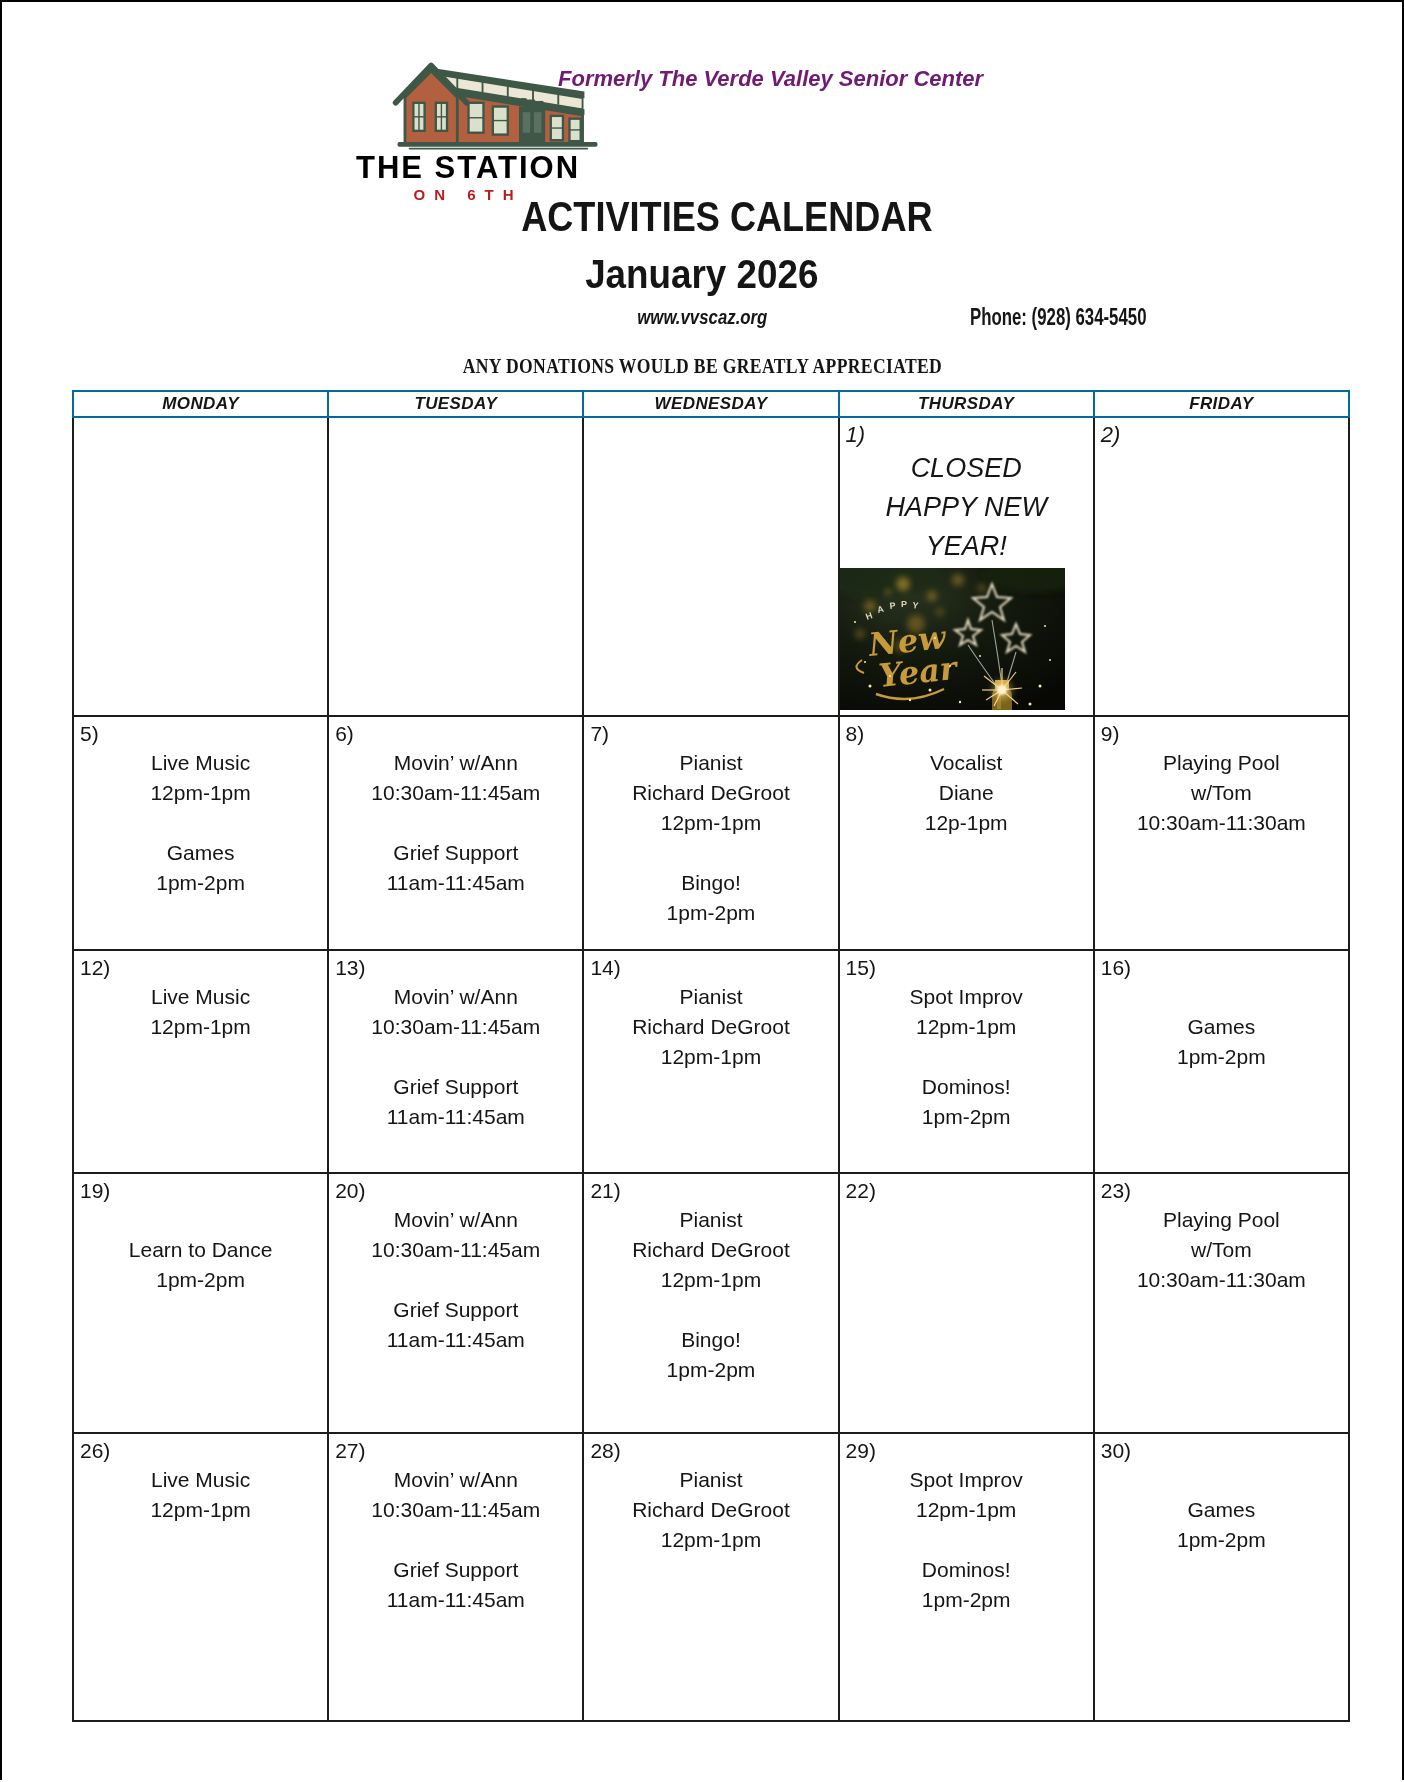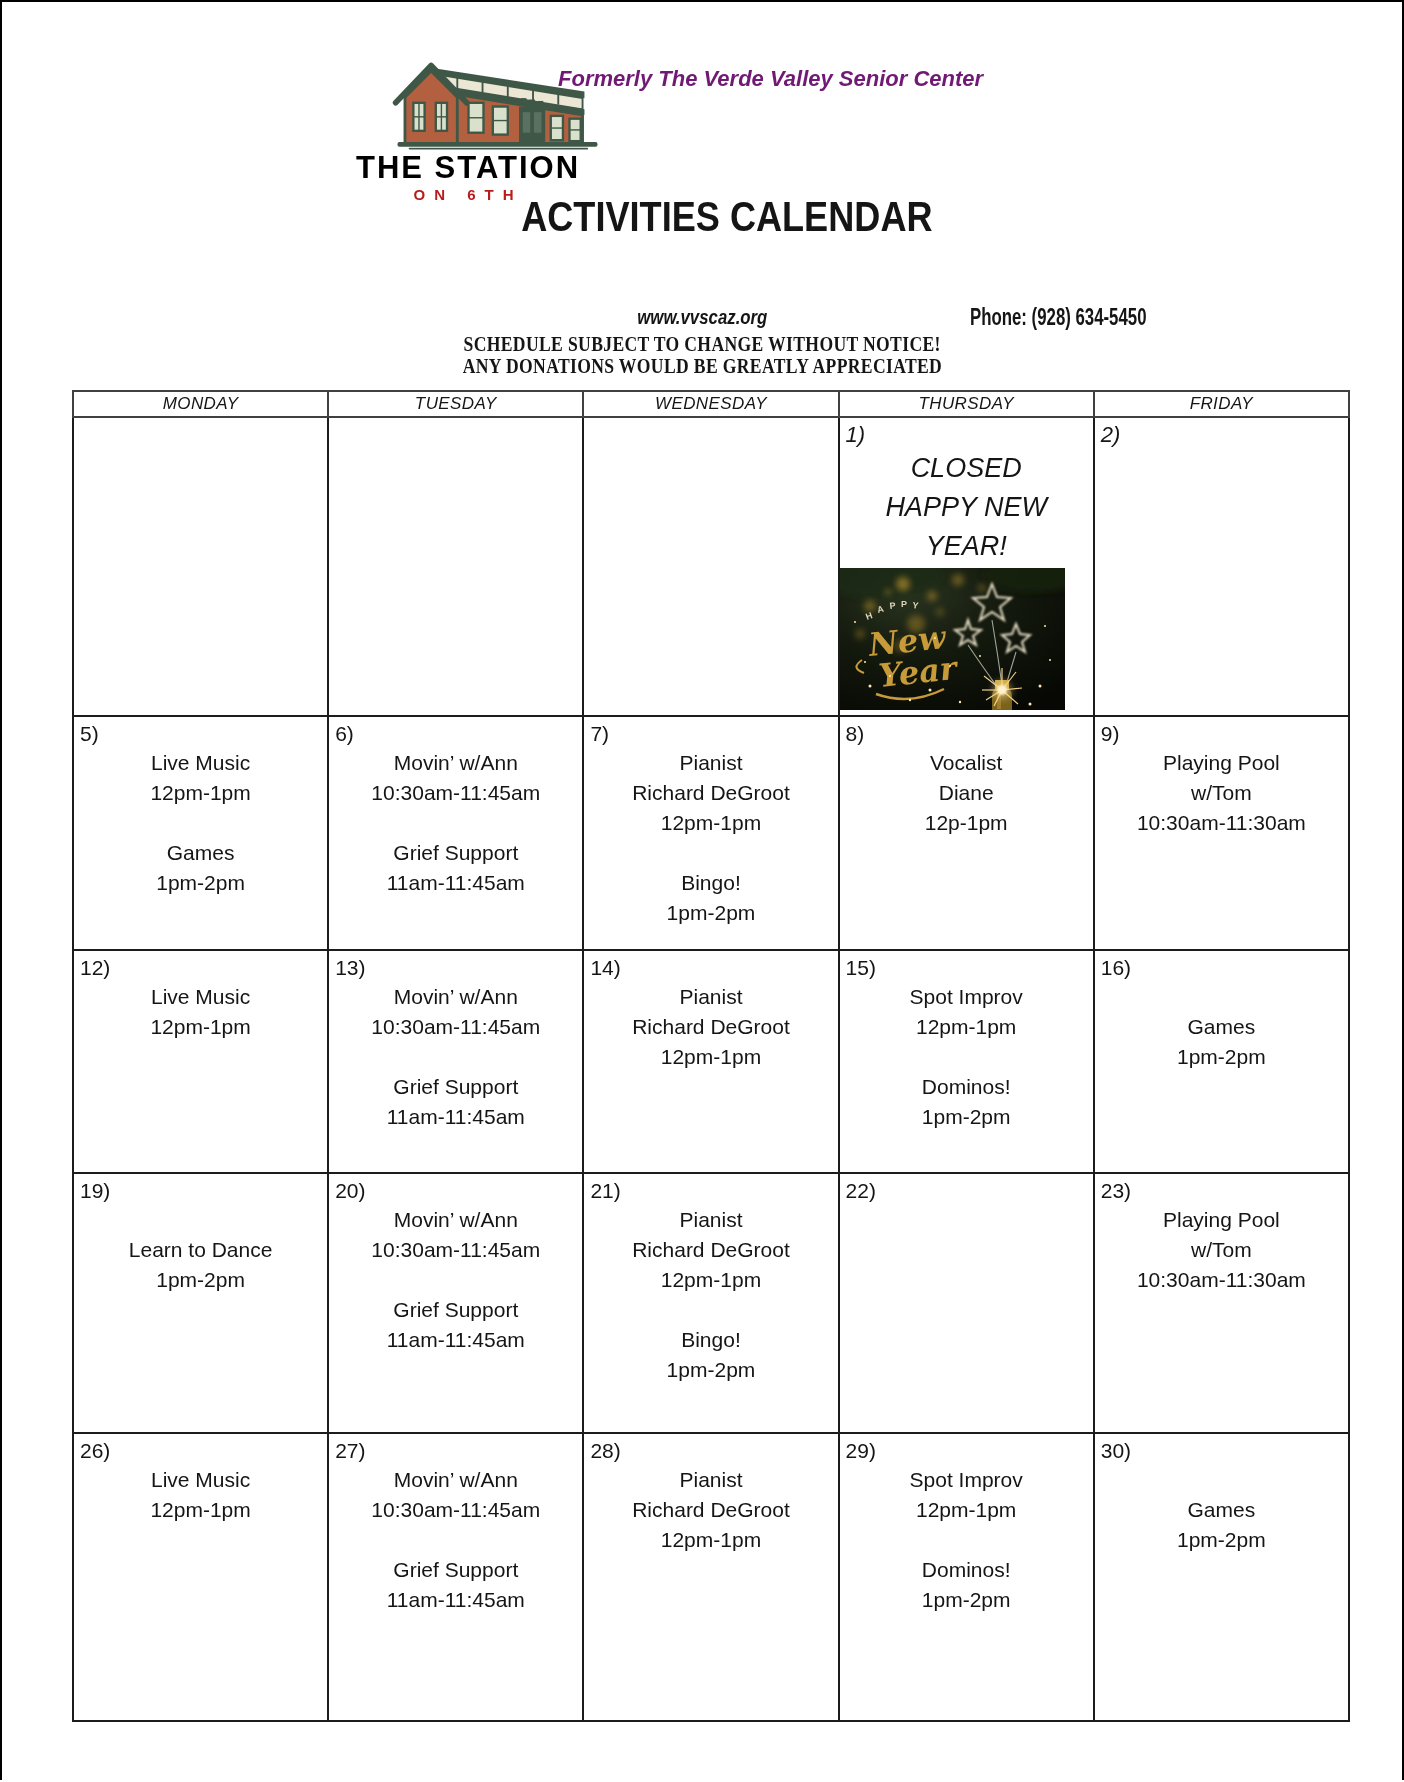--- a/index.html
+++ b/index.html
@@ -17,21 +17,21 @@
   .sxl{display:inline-block;transform:scaleX(var(--sx,1));transform-origin:left center;}
   .address{position:absolute;left:295px;top:301px;font-size:24px;font-weight:bold;white-space:nowrap;}
   .website{position:absolute;left:0;top:303px;width:100%;text-align:center;font-size:21px;font-weight:bold;font-style:italic;}
   .phone{position:absolute;left:968px;top:301px;font-size:24px;font-weight:bold;white-space:nowrap;}
   .notice{position:absolute;left:0;width:100%;text-align:center;font-family:"Liberation Serif",serif;font-weight:bold;font-size:20px;letter-spacing:.4px;}
   .n1{top:331px;}
   .n2{top:353px;}
 
   
   .cal{position:absolute;left:70px;top:388px;width:1278px;border-collapse:collapse;table-layout:fixed;}
-  .cal th{border:2px solid #404040;height:24px;font-style:italic;font-weight:normal;font-size:17px;letter-spacing:.4px;padding:0;background:#fff;}
+  .cal th{border:2px solid #0369a1;height:24px;font-style:italic;font-weight:bold;font-size:17px;letter-spacing:.4px;padding:0;background:#fff;}
   .cal td{border:2px solid #1c1c1c;vertical-align:top;padding:3px 6px;background:#fff;}
   .wr0{height:299px}.wr1{height:234px}.wr2{height:223px}.wr3{height:260px}.wr4{height:288px}
   .daynum{font-size:21px;line-height:28px;text-align:left;}
   .line{font-size:21px;line-height:30px;min-height:30px;text-align:center;}
   td.holiday .daynum{font-style:italic;font-size:22px;}
   td.holiday .line{font-style:italic;font-size:27px;line-height:39px;min-height:39px;}
   .ny-img{display:block;margin:2px 0 0 -6px;}
 </style>
 </head>
 <body>
@@ -85,25 +85,25 @@
 
     <rect x="8" y="104" width="214" height="5" rx="2" fill="#3f5747"></rect>
     <rect x="20" y="110" width="192" height="2" rx="1" fill="#3f5747"></rect>
   </svg>
   <div class="logo-title">THE STATION</div>
   <div class="logo-sub">ON 6TH</div>
 
   <div class="tagline">Formerly The Verde Valley Senior Center</div>
 
   <div class="page-title"><span class="sx" style="--sx:.84">ACTIVITIES CALENDAR</span></div>
+  <div class="month-title"><span class="sx" style="--sx:.92">January 2026</span></div>
 
   <div class="website"><span class="sx" style="--sx:.8">www.vvscaz.org</span></div>
   <div class="phone"><span class="sxl" style="--sx:.7">Phone: (928) 634-5450</span></div>
 
-  <div class="notice n1"><span class="sx" style="--sx:.88">SCHEDULE SUBJECT TO CHANGE WITHOUT NOTICE!</span></div>
   <div class="notice n2"><span class="sx" style="--sx:.88">ANY DONATIONS WOULD BE GREATLY APPRECIATED</span></div>
 
   <table class="cal">
       <thead>
         <tr>
           <th>MONDAY</th>
           <th>TUESDAY</th>
           <th>WEDNESDAY</th>
           <th>THURSDAY</th>
           <th>FRIDAY</th>

